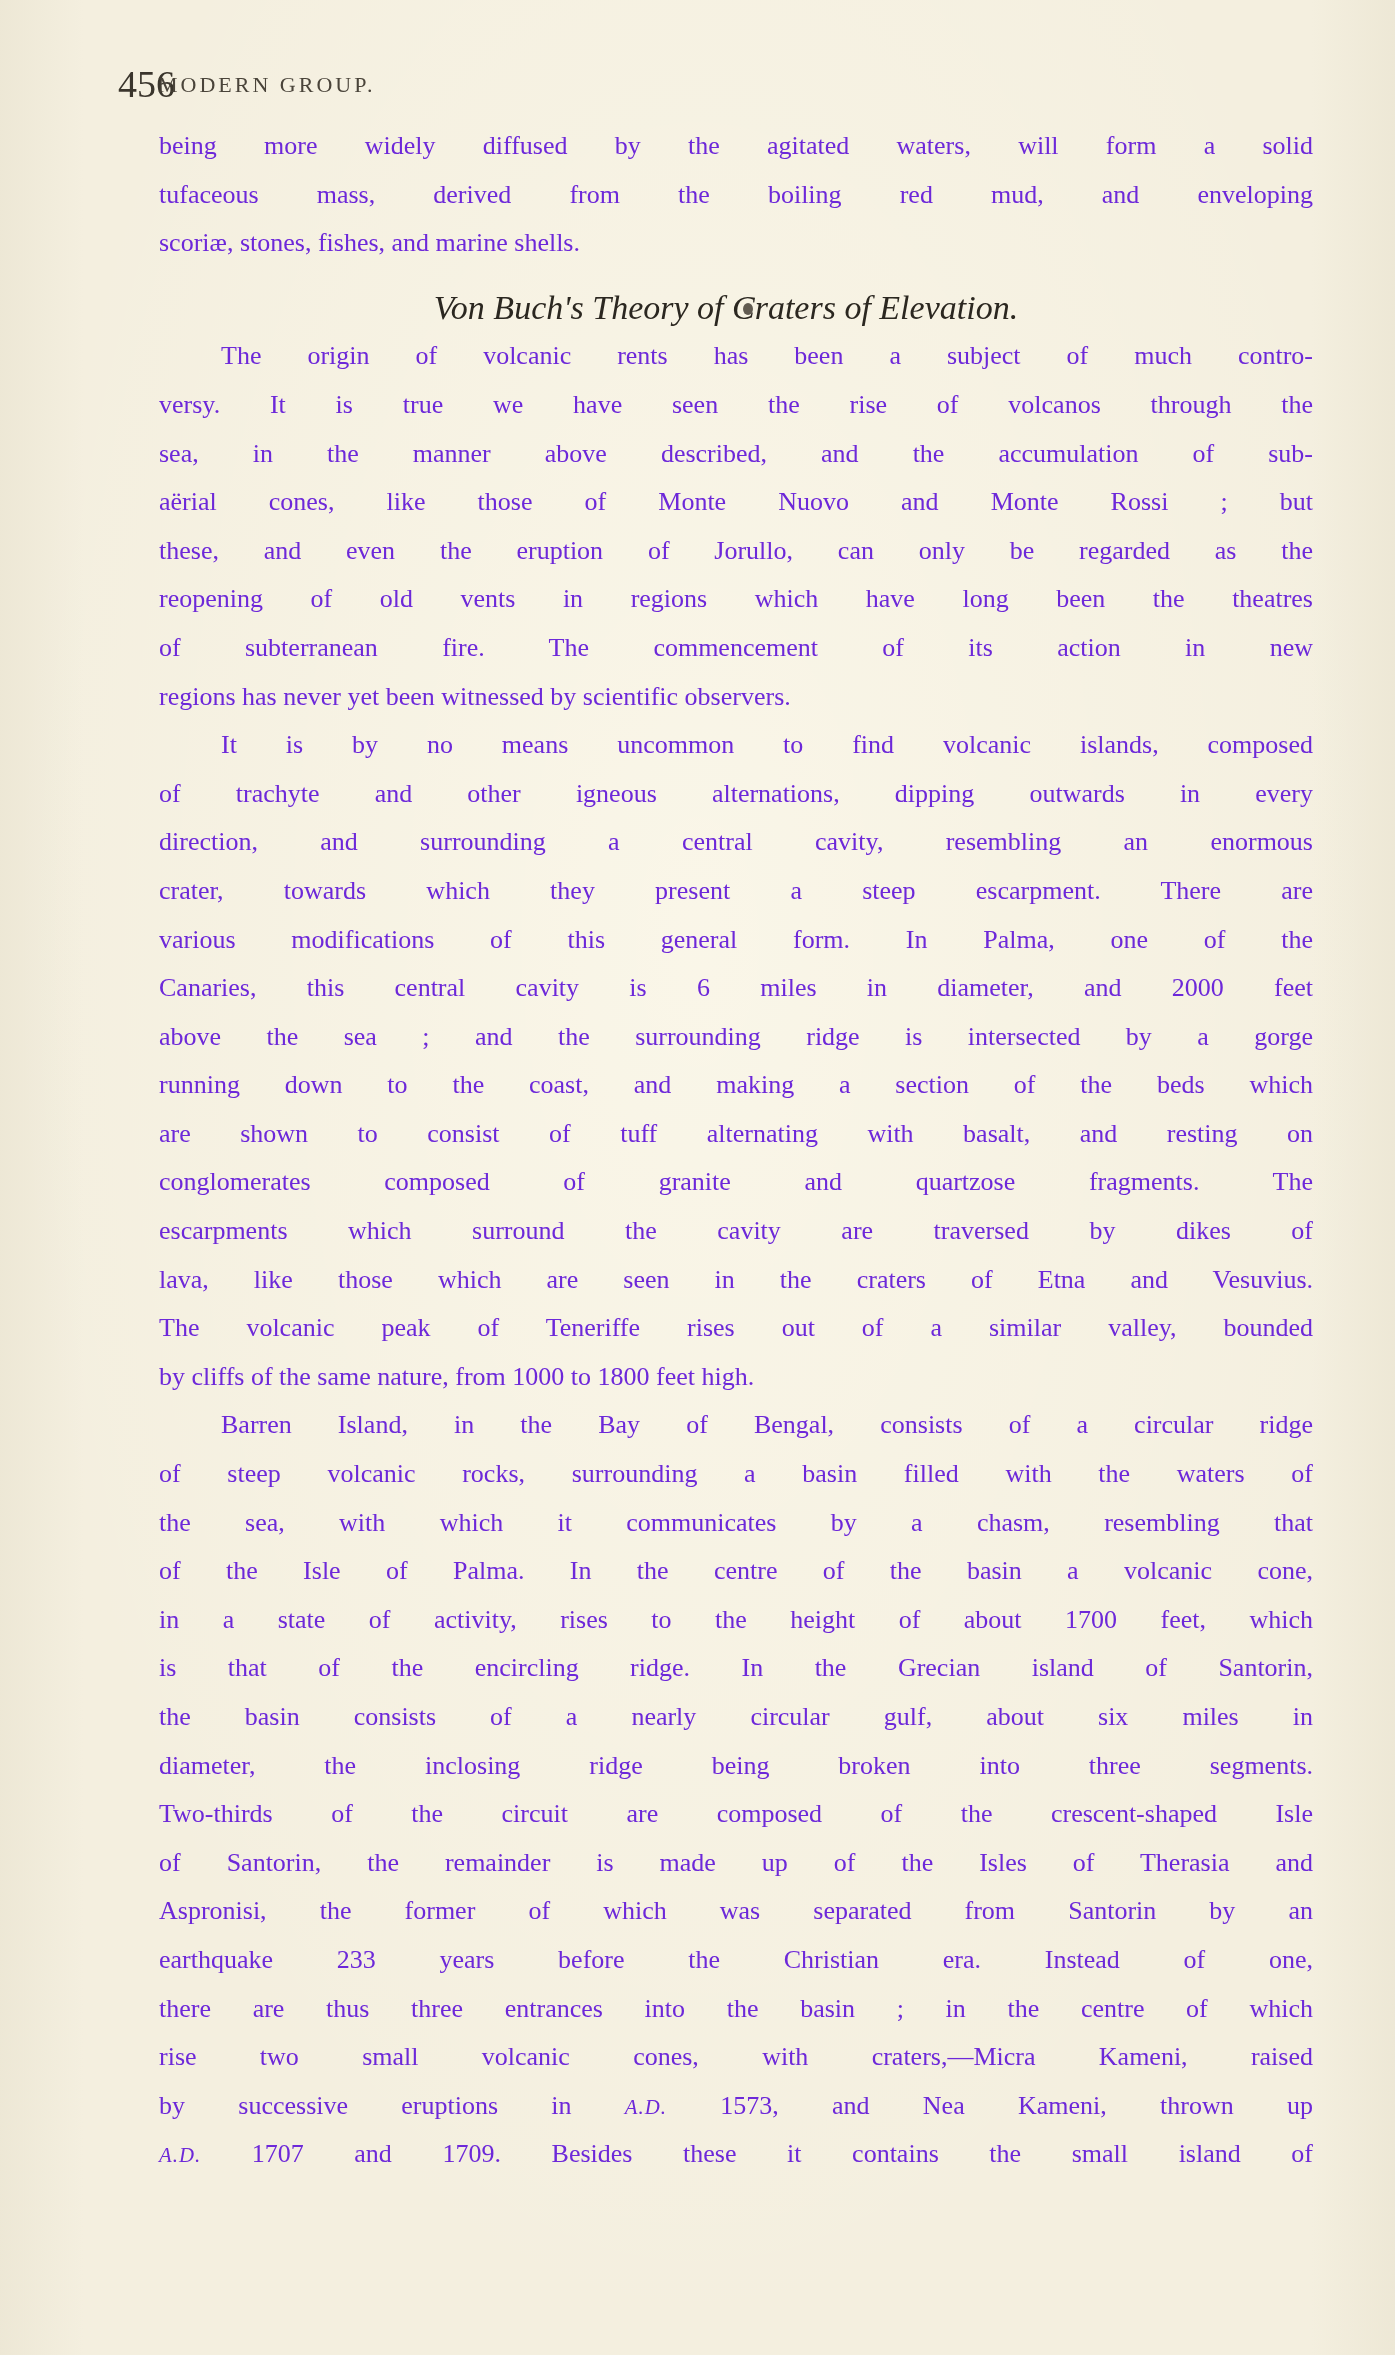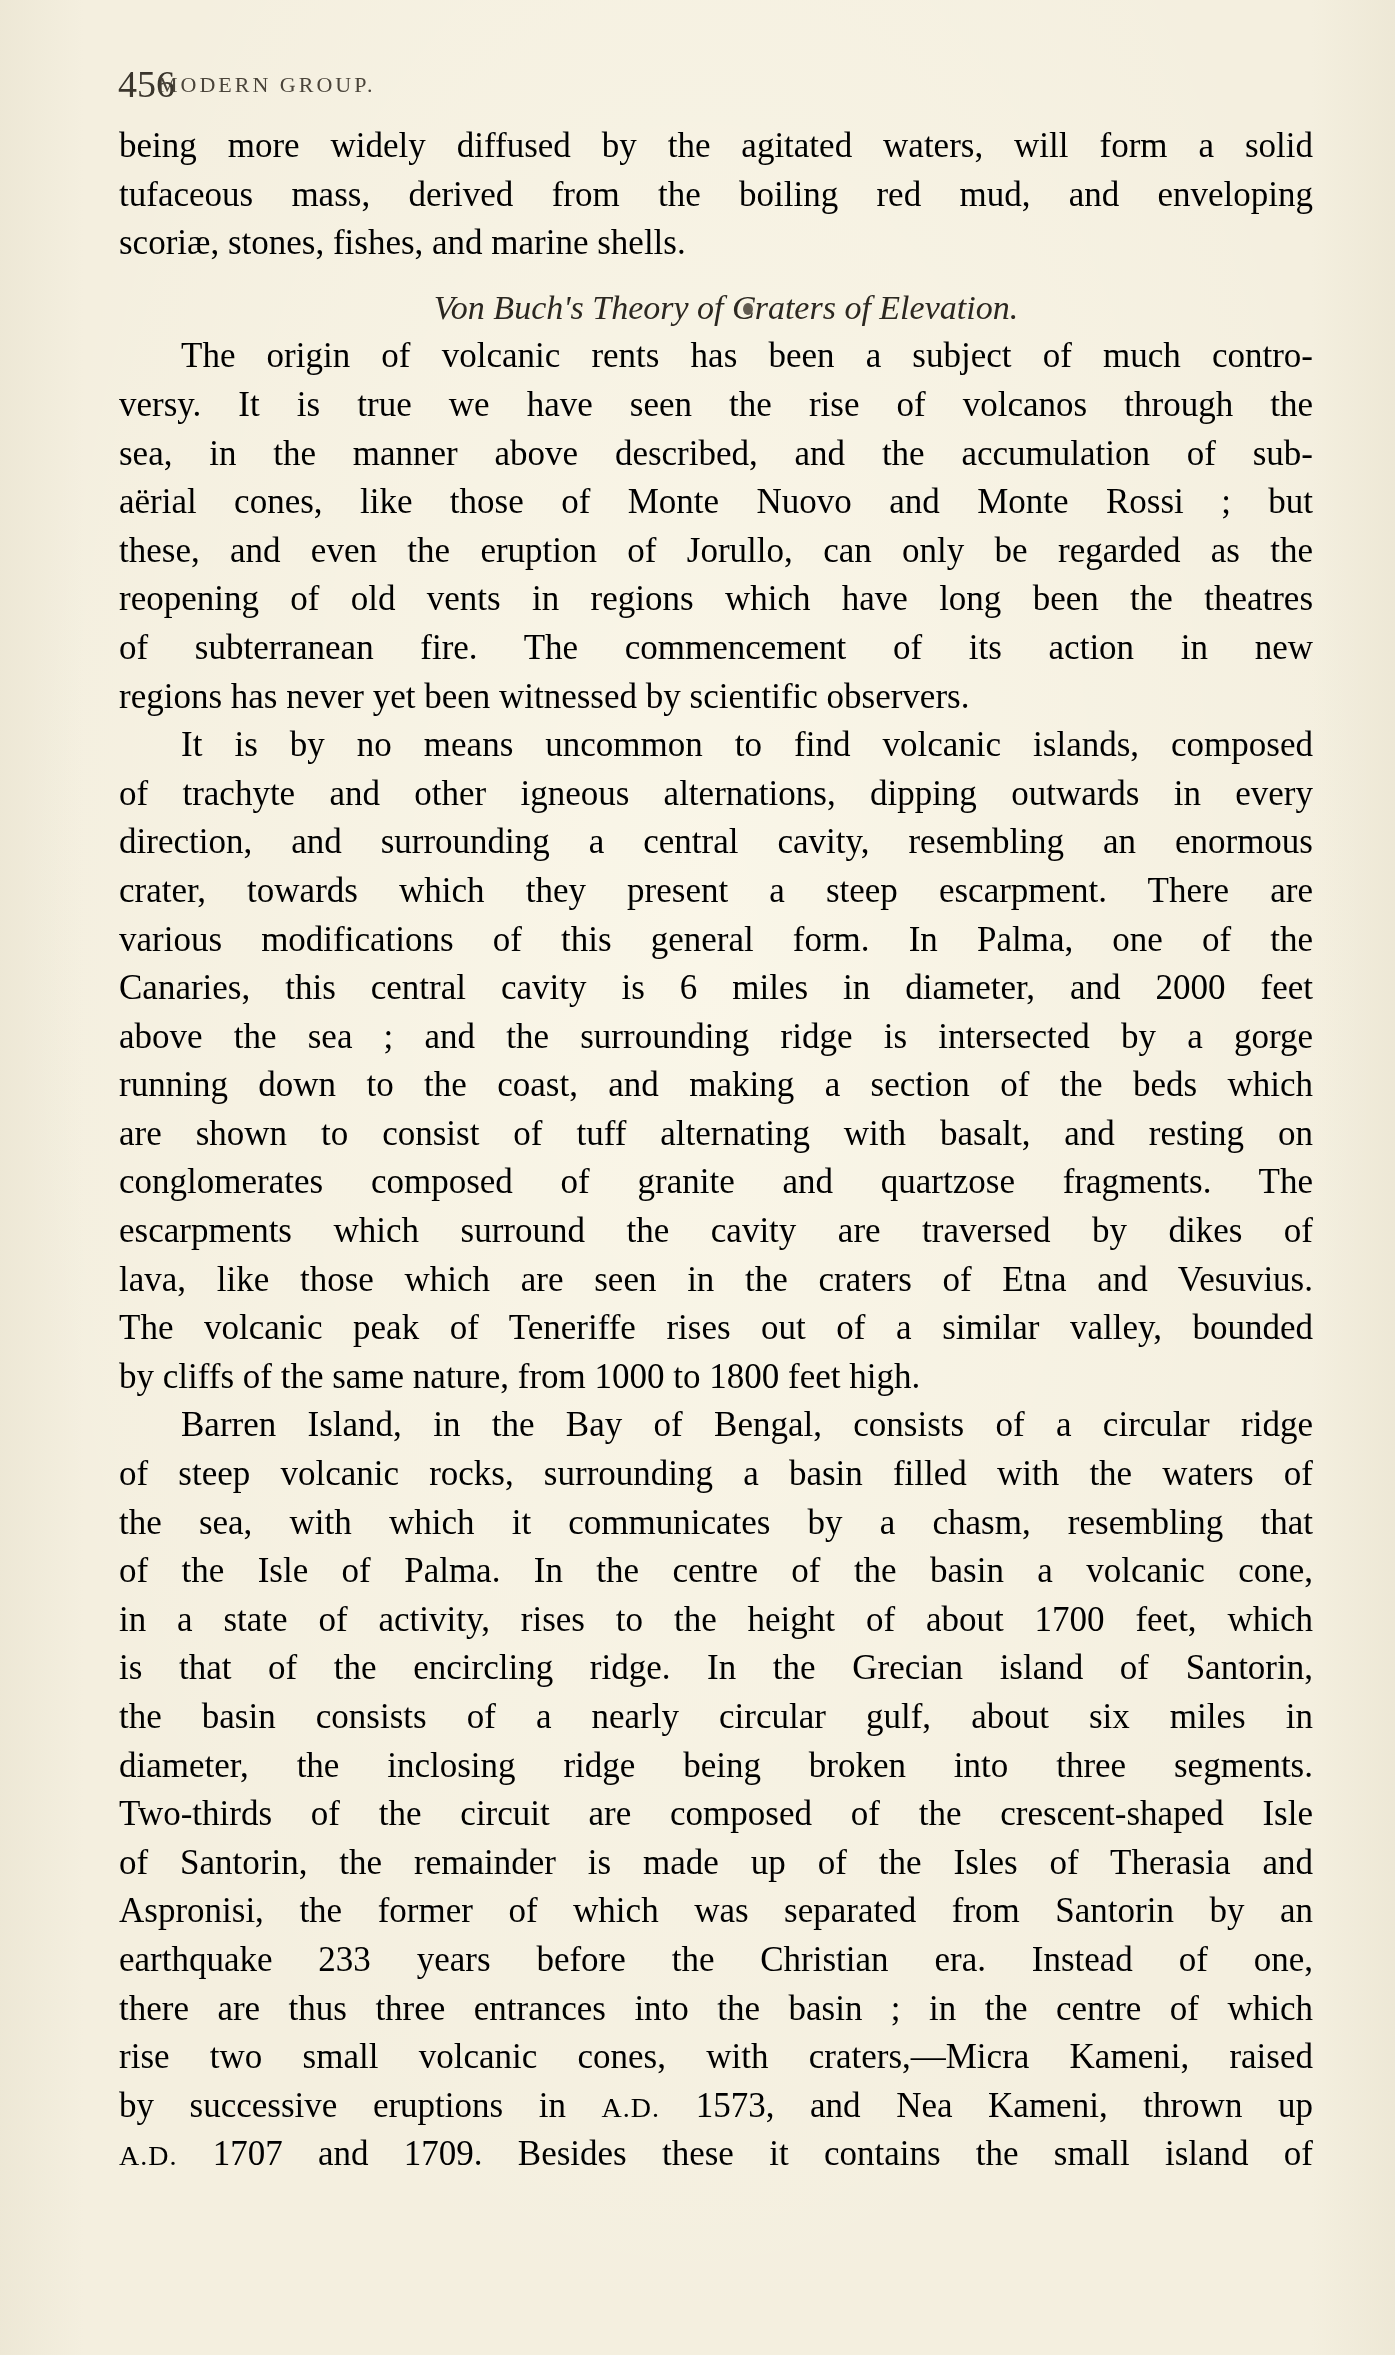--- a/index.html
+++ b/index.html
@@ -54,27 +54,28 @@
     padding-left: 40px;
   }
   .body-text {
     position: absolute;
     top: 122px;
     left: 119px;
     width: 1194px;
   }
   .line {
     display: block;
-    font-size: 35px;
+    font-size: 26px;
     line-height: 48.6px;
     height: 48.6px;
     white-space: nowrap;
     text-align: justify;
     text-align-last: justify;
-    color: #000000;
+    color: #6d28d9;
+    margin-left: 40px;
   }
   .line.last {
     text-align-last: left;
   }
   .line.indent {
     padding-left: 62px;
     box-sizing: border-box;
   }
   .section-heading {
     display: block;
@@ -84,20 +85,21 @@
     margin: 16px 0 0 0;
     font-style: italic;
     text-align: center;
     padding-left: 20px;
     color: #2b2720;
   }
   .smallcaps {
     font-variant: small-caps;
     font-size: 0.8em;
     letter-spacing: 1px;
+    font-style: italic;
   }
   .blot {
     position: absolute;
     left: 743px;
     top: 303px;
     width: 10px;
     height: 12px;
     border-radius: 50%;
     background: #3b352c;
     opacity: 0.8;

